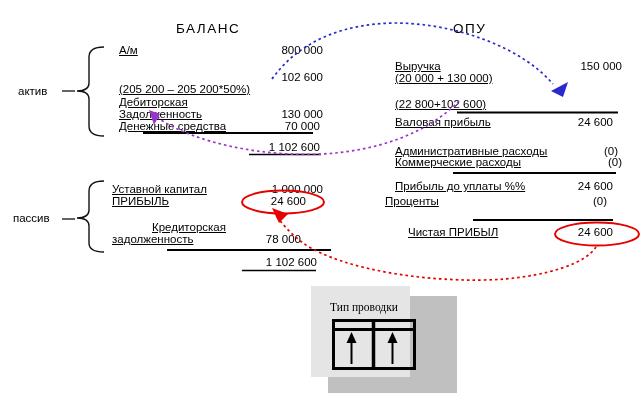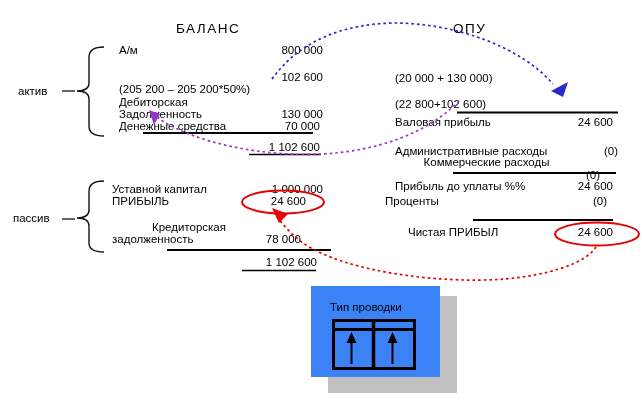--- a/index.html
+++ b/index.html
@@ -2,27 +2,27 @@
 <html><head>
 <meta charset="utf-8">
 <style>
   html,body{margin:0;padding:0;background:#fff;}
   .canvas{
     position:relative;width:642px;height:403px;background:#ffffff;
     font-family:"Liberation Sans", sans-serif;color:#000;overflow:hidden;
   }
   .row{position:absolute;display:flex;justify-content:space-between;
        font-size:11.5px;line-height:13px;white-space:nowrap;}
-  .row .lbl{text-align:center;}
+  .row .lbl{text-align:left;text-decoration:underline;}
   .row .val{text-align:right;margin-left:auto;}
   .title{position:absolute;font-size:13.5px;letter-spacing:1.5px;line-height:15px;}
   .side-label{position:absolute;font-size:11.5px;line-height:13px;}
   .overlay{position:absolute;left:0;top:0;z-index:5;pointer-events:none;}
   .note-shadow{position:absolute;left:328px;top:296px;width:129px;height:97px;background:#c0c0c0;z-index:1;}
-  .note{position:absolute;left:311px;top:286px;width:129px;height:91px;background:#3b82f6;z-index:2;}
+  .note{position:absolute;left:311px;top:286px;width:99px;height:91px;background:#e5e5e5;z-index:2;font-family:Liberation Serif, serif;}
   .note-title{position:absolute;left:19px;top:15px;font-size:11.5px;line-height:13px;white-space:nowrap;}
   .t-account{position:absolute;left:21px;top:33px;}
   .textlayer{position:absolute;left:0;top:0;width:642px;height:403px;z-index:3;}
 </style>
 </head>
 <body>
 
 <div class="canvas">
 
   <div class="textlayer">
@@ -70,35 +70,39 @@
       <span class="lbl">Кредиторская</span>
     </div>
     <div class="row" style="left:112px;top:233px;width:189px;">
       <span class="lbl">задолженность</span>
       <span class="val">78 000</span>
     </div>
     <div class="row" style="left:112px;top:256px;width:205px;">
       <span class="val">1 102 600</span>
     </div>
 
+    <div class="row" style="left:395px;top:60px;width:227px;">
+      <span class="lbl">Выручка</span>
+      <span class="val">150 000</span>
+    </div>
     <div class="row" style="left:395px;top:72px;width:227px;">
       <span class="lbl">(20 000 + 130 000)</span>
     </div>
     <div class="row" style="left:395px;top:98px;width:227px;">
       <span class="lbl">(22 800+102 600)</span>
     </div>
     <div class="row" style="left:395px;top:116px;width:218px;">
       <span class="lbl">Валовая прибыль</span>
       <span class="val">24 600</span>
     </div>
     <div class="row" style="left:395px;top:145px;width:223px;">
       <span class="lbl">Административные расходы</span>
       <span class="val">(0)</span>
     </div>
-    <div class="row" style="left:373px;top:156px;width:227px;flex-direction:column;">
+    <div class="row" style="left:395px;top:156px;width:227px;">
       <span class="lbl">Коммерческие расходы</span>
       <span class="val">(0)</span>
     </div>
     <div class="row" style="left:395px;top:180px;width:218px;gap:47px;">
       <span class="lbl">Прибыль до уплаты %%</span>
       <span class="val">24 600</span>
     </div>
     <div class="row" style="left:385px;top:195px;width:222px;gap:44px;">
       <span class="lbl">Проценты</span>
       <span class="val">(0)</span>

